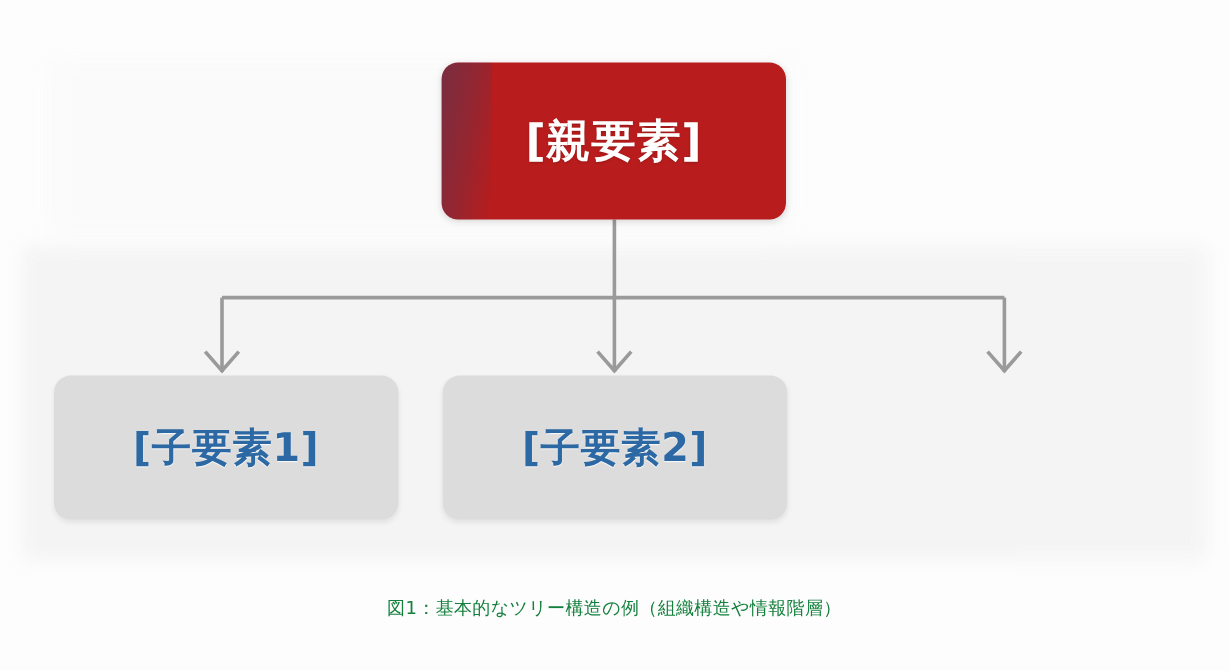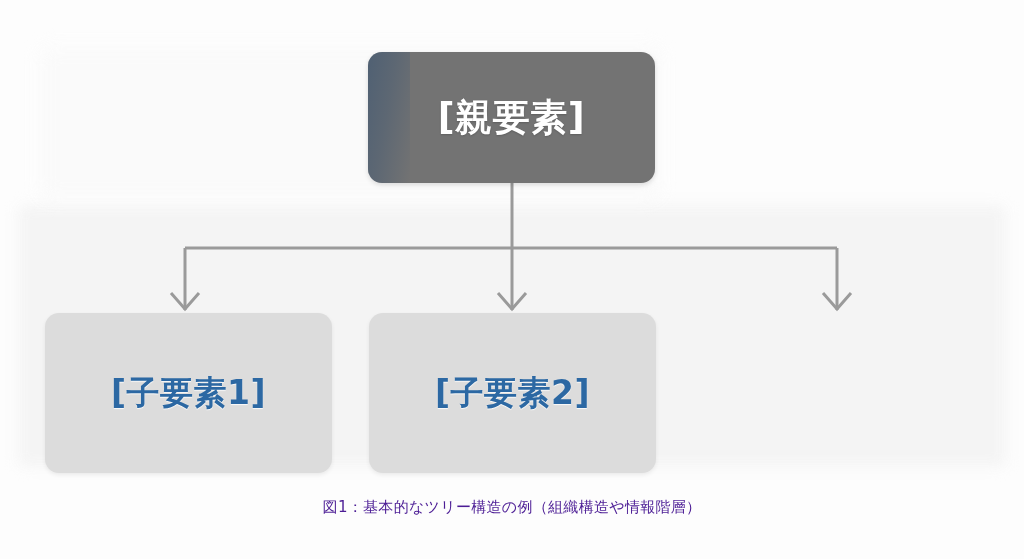--- a/index.html
+++ b/index.html
@@ -54,21 +54,21 @@
     height: 559px;
   }
 
   
   .parent-node {
     position: absolute;
     left: 368px;
     top: 52px;
     width: 287px;
     height: 131px;
-    background: #737373;
+    background: #b91c1c;
     border-radius: 14px;
     box-shadow: 0 2px 5px rgba(0,0,0,0.13);
     display: flex;
     align-items: center;
     justify-content: center;
     overflow: hidden;
   }
   
   .parent-node::before {
     content: "";
@@ -88,21 +88,21 @@
     letter-spacing: 0.5px;
     text-shadow: 0 1px 2px rgba(0,0,0,0.18);
     white-space: nowrap;
   }
 
   
   .child-node {
     position: absolute;
     top: 313px;
     width: 287px;
-    height: 160px;
+    height: 120px;
     background: #dcdcdc;
     border-radius: 14px;
     box-shadow: 0 2px 4px rgba(0,0,0,0.07);
     display: flex;
     align-items: center;
     justify-content: center;
   }
   .child-node.c0 { left: 45px; }
   .child-node.c1 { left: 369px; }
   .child-node.c2 { left: 693px; }
@@ -116,21 +116,21 @@
     white-space: nowrap;
   }
 
   
   .caption {
     position: absolute;
     left: 0;
     top: 498px;
     width: 1024px;
     text-align: center;
-    color: #4c1d95;
+    color: #15803d;
     font-size: 15px;
     font-weight: normal;
     letter-spacing: 0.3px;
   }
 </style>
 </head>
 <body>
 
 <div id="canvas">
 

